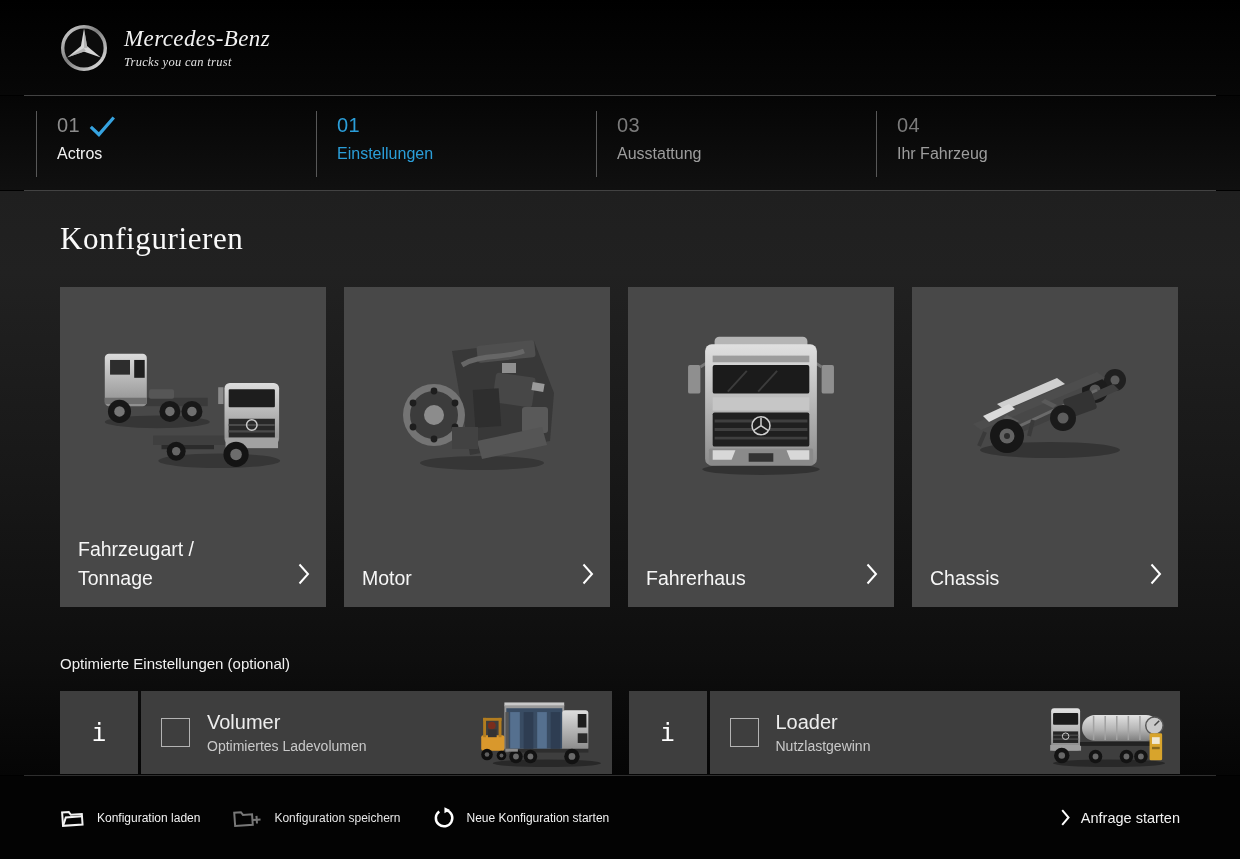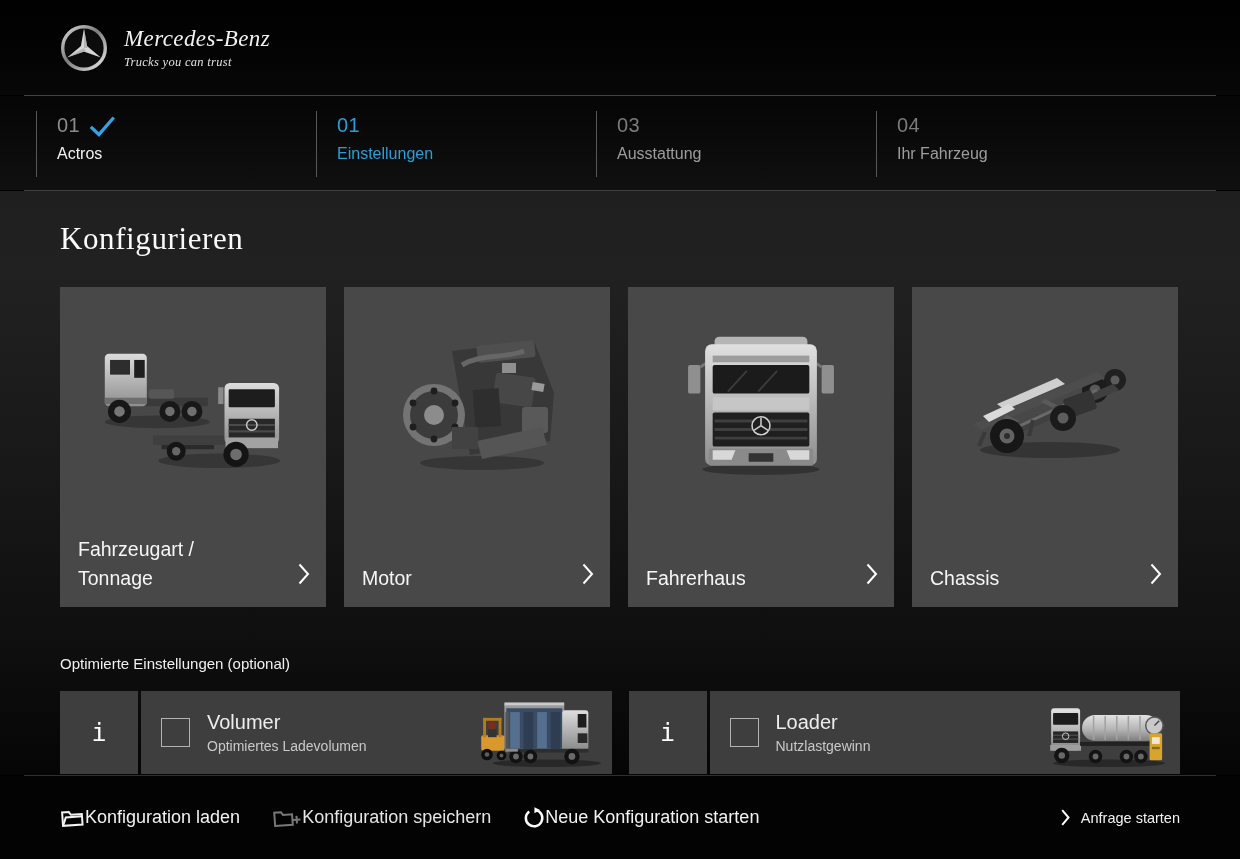--- a/index.html
+++ b/index.html
@@ -56,21 +56,21 @@
   .option-checkbox { width:29px; height:29px; border:1px solid #b3b3b3; background:transparent;
                      margin-left:20px; flex:0 0 auto; cursor:pointer; }
   .option-texts { margin-left:17px; }
   .option-title { font-size:20px; color:#ededed; }
   .option-subtitle { font-size:14px; color:#c9c9c9; margin-top:4px; }
   .option-image { position:absolute; right:2px; bottom:0; }
 
   
   .footer { height:83px; display:flex; align-items:center; padding:0 60px; background:#030303; }
   .footer-left { display:flex; align-items:center; gap:32px; }
-  .footer-item { display:flex; align-items:center; gap:0; font-size:18px; color:#f2f2f2; cursor:pointer; white-space:nowrap; }
+  .footer-item { display:flex; align-items:center; gap:12px; font-size:12px; color:#f2f2f2; cursor:pointer; white-space:nowrap; }
   .footer-item.disabled { color:#e5e5e5; }
   .footer-right { margin-left:auto; display:flex; align-items:center; gap:11px;
                   font-size:14.5px; color:#f2f2f2; cursor:pointer; }
   .ficon { display:flex; align-items:center; }
 </style>
 </head>
 <body>
 
 <div class="page">
 

